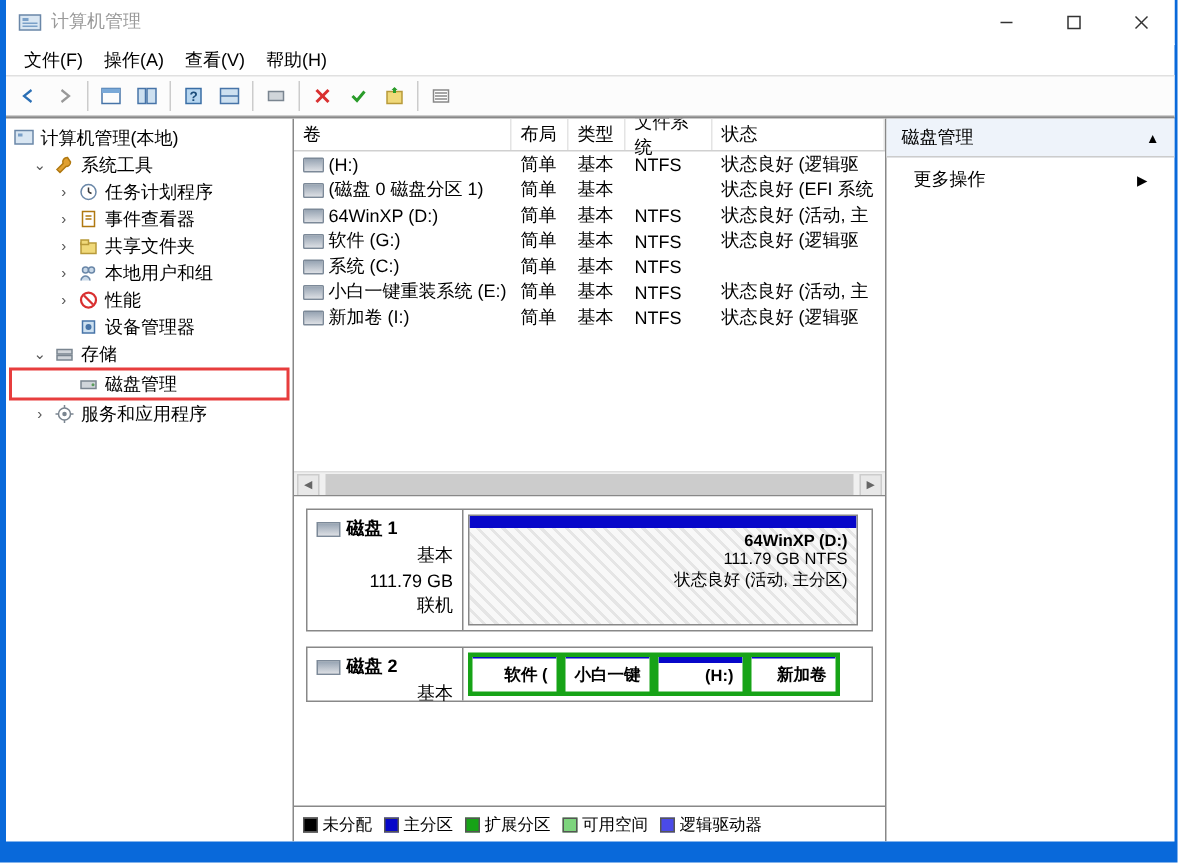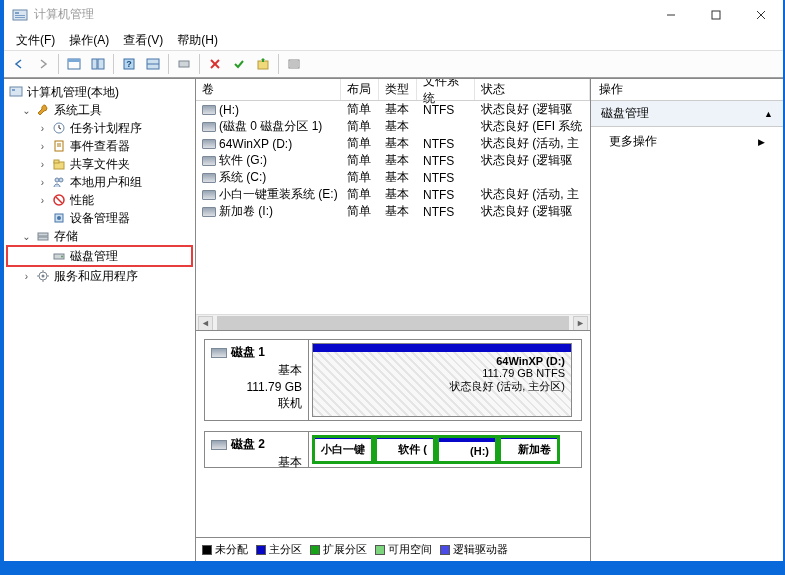--- a/index.html
+++ b/index.html
@@ -412,25 +412,25 @@
             <div class="diskinfo">
               <div class="diskinfo-top">
                 <span class="disk-ic"></span>
                 <b>磁盘 2</b>
               </div>
               <span>基本</span>
             </div>
             <div class="diskparts">
               <div class="part " style="width:62px;border:3px solid #17a317;">
                 <div class="part-top" style="background:#0707c9"></div>
-                <b>小白一键</b>
+                <b>软件  (</b>
               </div>
               <div class="part " style="width:62px;border:3px solid #17a317;">
                 <div class="part-top" style="background:#0707c9"></div>
-                <b>软件  (</b>
+                <b>小白一键</b>
               </div>
               <div class="part " style="width:62px;border:3px solid #17a317;">
                 <div class="part-top" style="background:#0707c9"></div>
                 <b>(H:)</b>
               </div>
               <div class="part " style="width:62px;border:3px solid #17a317;">
                 <div class="part-top" style="background:#0707c9"></div>
                 <b>新加卷</b>
               </div>
             </div>
@@ -455,21 +455,20 @@
             <span>可用空间</span>
           </div>
           <div class="leg">
             <span class="legbox" style="background:#4a4ae8"></span>
             <span>逻辑驱动器</span>
           </div>
         </div>
     </div>
 
     <div class="actions">
-      <div class="act-head">操作</div>
       <div class="act-sec">
         <span>磁盘管理</span>
         <span style="font-size:9px">▲</span>
       </div>
       <div class="act-item">
         <span>更多操作</span>
         <span style="font-size:9px">▶</span>
       </div>
     </div>
 

